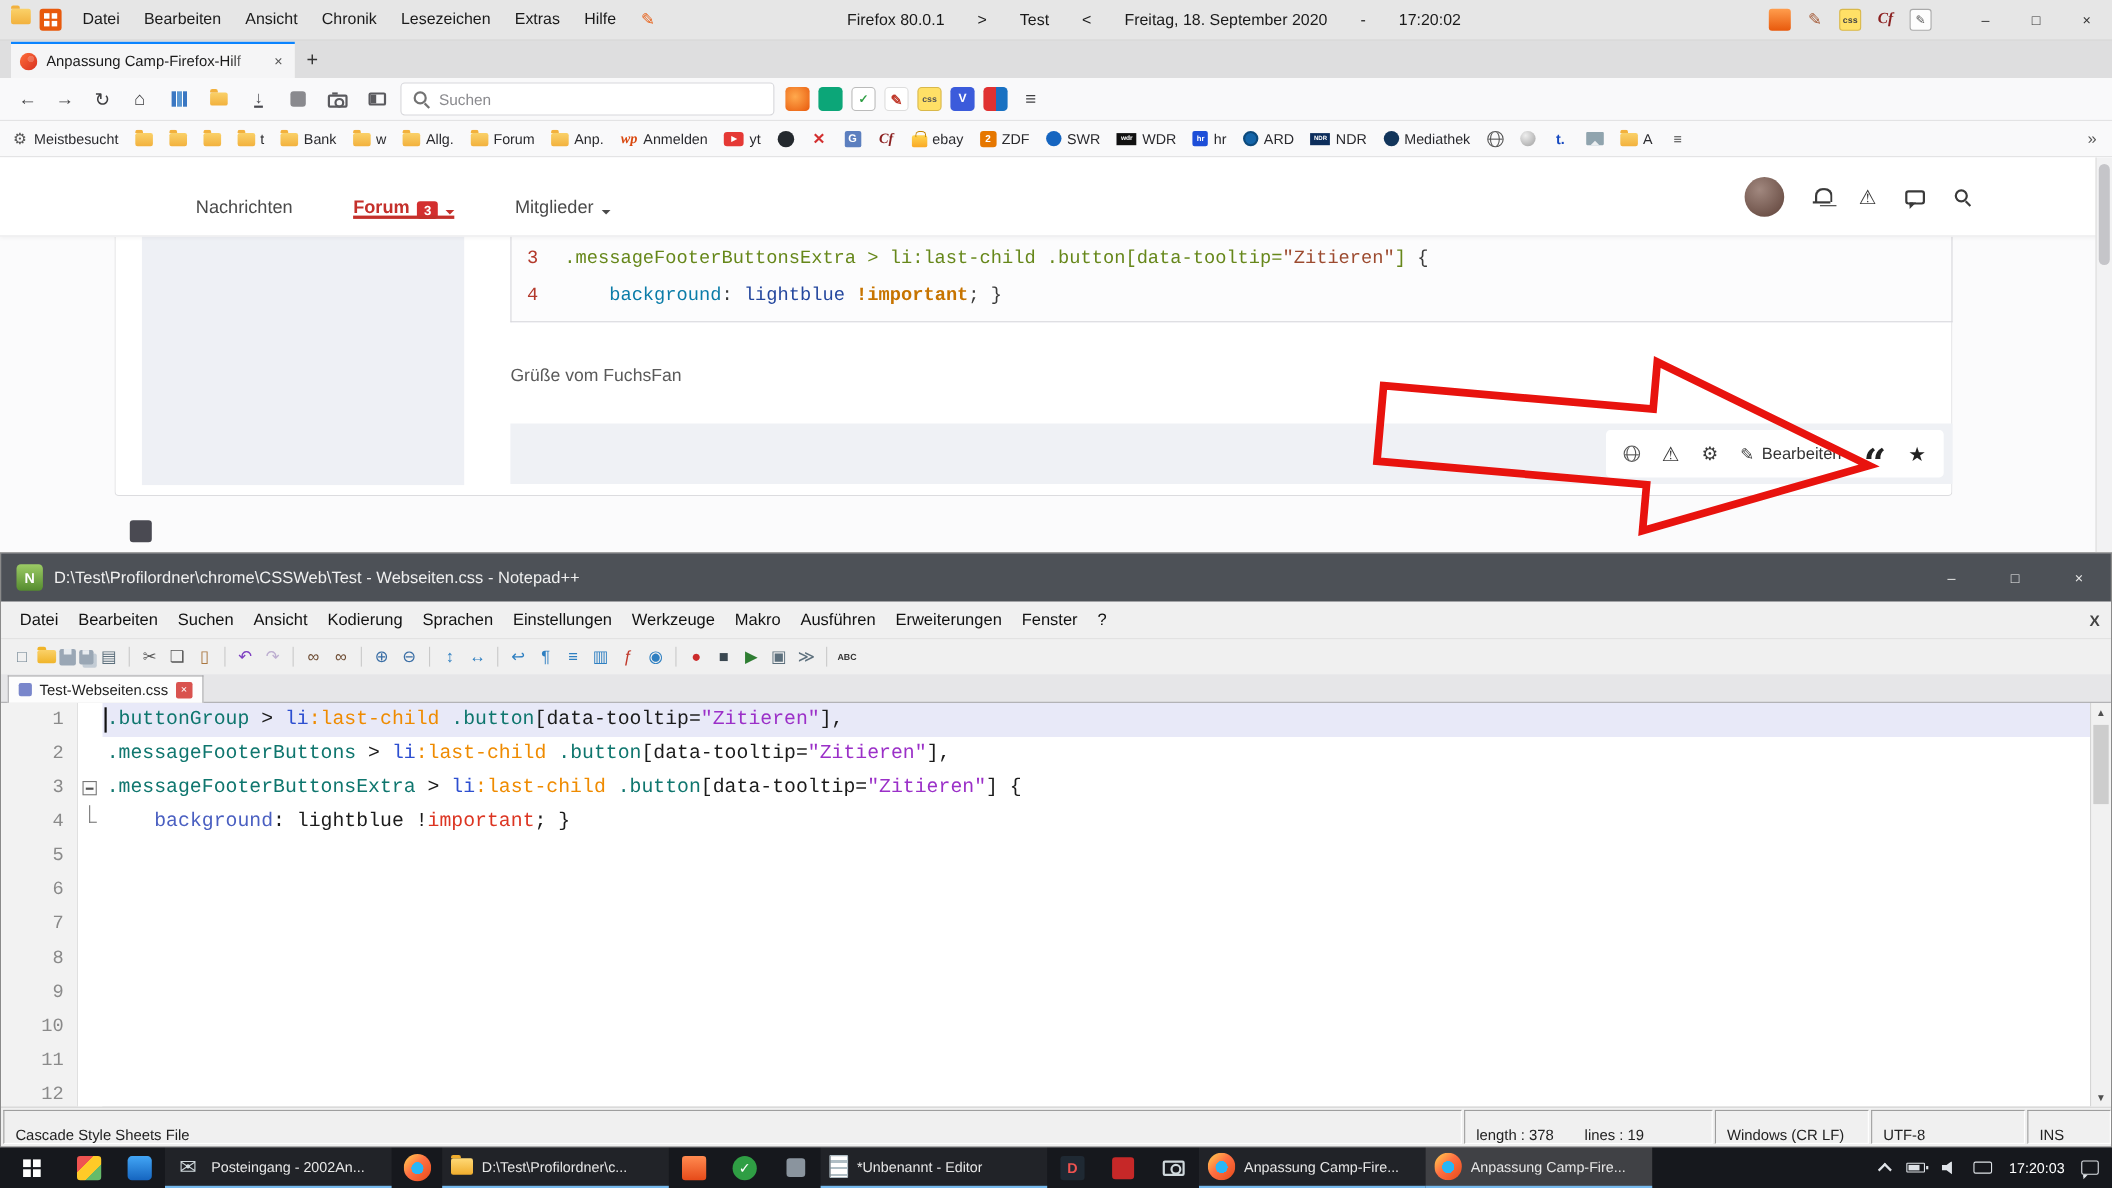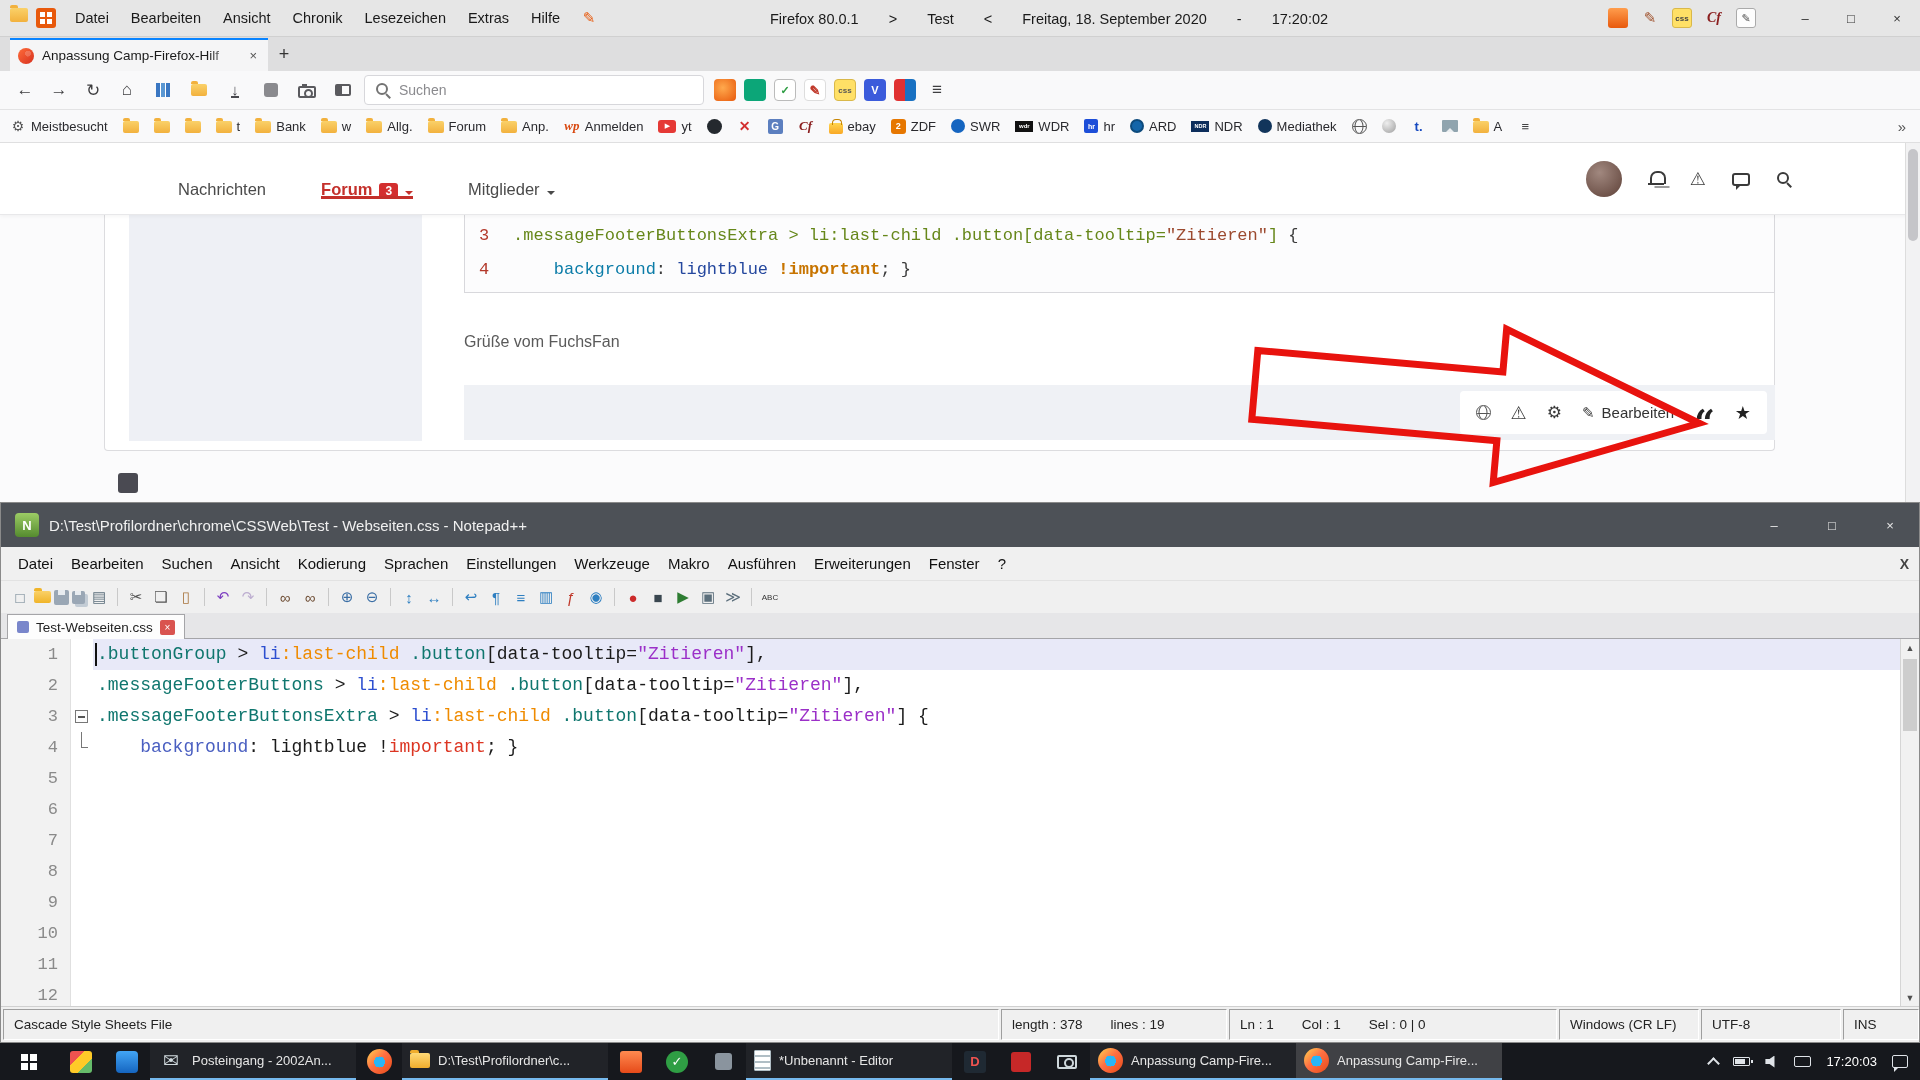--- a/index.html
+++ b/index.html
@@ -157,21 +157,21 @@
   #npp-titlebar{height:44px;background:#4d5157;display:flex;align-items:center;padding-left:14px;flex:none}
   .npp-icon{width:24px;height:24px;border-radius:4px;background:linear-gradient(#9ccc65,#558b2f);color:#fff;font-size:13px;font-weight:bold;display:flex;align-items:center;justify-content:center;margin-right:10px}
   #npp-title-text{font-size:15px;color:#f0f0f0;white-space:nowrap}
   #npp-titlebar .winctl{margin-left:auto}
   #npp-titlebar .wbtn{color:#e8e8e8;width:58px}
   #npp-menubar{height:33px;background:#f0f0f0;display:flex;align-items:center;padding-left:8px;flex:none;position:relative}
   .nppm{font-size:15px;color:#111;padding:5px 9px}
   #npp-menubar-close{position:absolute;right:10px;font-size:14px;font-weight:bold;color:#444}
   #npp-toolbar{height:33px;background:#f0f0f0;display:flex;align-items:center;gap:3px;padding-left:8px;flex:none;border-top:1px solid #e2e2e2}
   .tbi{width:22px;height:22px;display:flex;align-items:center;justify-content:center;font-size:15px;border-radius:3px;flex:none}
-  .tbi.small{font-size:8px;font-weight:normal}
+  .tbi.small{font-size:8px;font-weight:bold}
   .tsep{width:1px;height:18px;background:#c9c9c9;margin:0 4px;flex:none}
   .fld{width:17px;height:12px;background:linear-gradient(#fad169,#f0b429);border-radius:2px;position:relative}
   .fld::before{content:"";position:absolute;top:-3px;left:0;width:8px;height:3px;background:#f0b429;border-radius:2px 2px 0 0}
   .flp{width:15px;height:15px;background:#9aa7b5;border-radius:2px;position:relative}
   .flp::after{content:"";position:absolute;top:0;left:4px;width:7px;height:5px;background:#e8ecf0}
   .flp2{width:13px;height:13px;background:#9aa7b5;border-radius:2px;position:relative;box-shadow:3px 3px 0 #c3ccd5}
   .flp2::after{content:"";position:absolute;top:0;left:3px;width:6px;height:4px;background:#e8ecf0}
   #npp-tabbar{height:26px;background:#e6e6e8;display:flex;align-items:flex-end;padding-left:6px;flex:none;border-bottom:1px solid #a5a5a8}
   .npptab{height:25px;background:#fdfdfd;border:1px solid #a5a5a8;border-bottom:none;display:flex;align-items:center;gap:7px;padding:0 9px;margin-bottom:-1px}
   .tab-disk{width:12px;height:12px;background:#7986cb;border-radius:2px}
@@ -186,21 +186,21 @@
   .foldbox::after{content:"";position:absolute;left:2px;top:5px;width:7px;height:1.5px;background:#555}
   .foldend{position:absolute;left:10px;top:0;width:7px;height:16px;border-left:1px solid #777;border-bottom:1px solid #777}
   #npp-lines{flex:1;font-family:"Liberation Mono",monospace;font-size:18px;overflow:hidden}
   .nline{height:31px;line-height:31px;white-space:pre;padding-left:4px;position:relative}
   .curline{background:#e8e9f8}
   .caret{position:absolute;left:2px;top:4px;width:2px;height:23px;background:#111}
   #npp-scroll{width:19px;background:#f1f1f1;border-left:1px solid #d5d5d5;flex:none;position:relative}
   .scroll-arrow{position:absolute;left:0;width:18px;height:17px;display:flex;align-items:center;justify-content:center;font-size:9px;color:#505050}
   #npp-scrollthumb{position:absolute;left:2px;top:20px;width:14px;height:72px;background:#cdcdcd}
   #npp-statusbar{height:36px;background:#f0f0f0;border-top:1px solid #d0d0d0;display:flex;align-items:stretch;flex:none;font-size:13.5px;color:#222}
-  .sseg{border:1px solid;border-color:#9e9e9e #fff #fff #9e9e9e;display:flex;align-items:center;gap:28px;padding:0 10px;margin:2px 0 2px 2px;white-space:nowrap;overflow:hidden}
+  .sseg{border:1px solid;border-color:#9e9e9e #fff #fff #9e9e9e;display:flex;align-items:flex-end;gap:28px;padding:0 10px;margin:2px 0 2px 2px;white-space:nowrap;overflow:hidden}
   .sseg1{flex:1}
   .sseg2{width:226px}
   .sseg3{width:328px}
   .sseg4{width:140px}
   .sseg5{width:140px}
   .sseg6{width:76px}
 
   
   .tk-cls{color:#0f766e}.tk-tag{color:#2d4fd0}.tk-pse{color:#ef8b00}.tk-str{color:#9b30c8}
   .tk-prop{color:#4a5fc1}.tk-imp{color:#dc3522}.tk-pln{color:#1b1b1b}
@@ -654,25 +654,20 @@
       </div>
     </div>
     <div id="npp-statusbar">
       <div class="sseg sseg1">
           <span>Cascade Style Sheets File</span>
         </div>
       <div class="sseg sseg2">
           <span>length : 378</span>
           <span>lines : 19</span>
         </div>
-      <div class="sseg sseg3">
-          <span>Ln : 1</span>
-          <span>Col : 1</span>
-          <span>Sel : 0 | 0</span>
-        </div>
       <div class="sseg sseg4">
           <span>Windows (CR LF)</span>
         </div>
       <div class="sseg sseg5">
           <span>UTF-8</span>
         </div>
       <div class="sseg sseg6">
           <span>INS</span>
         </div>
     </div>

